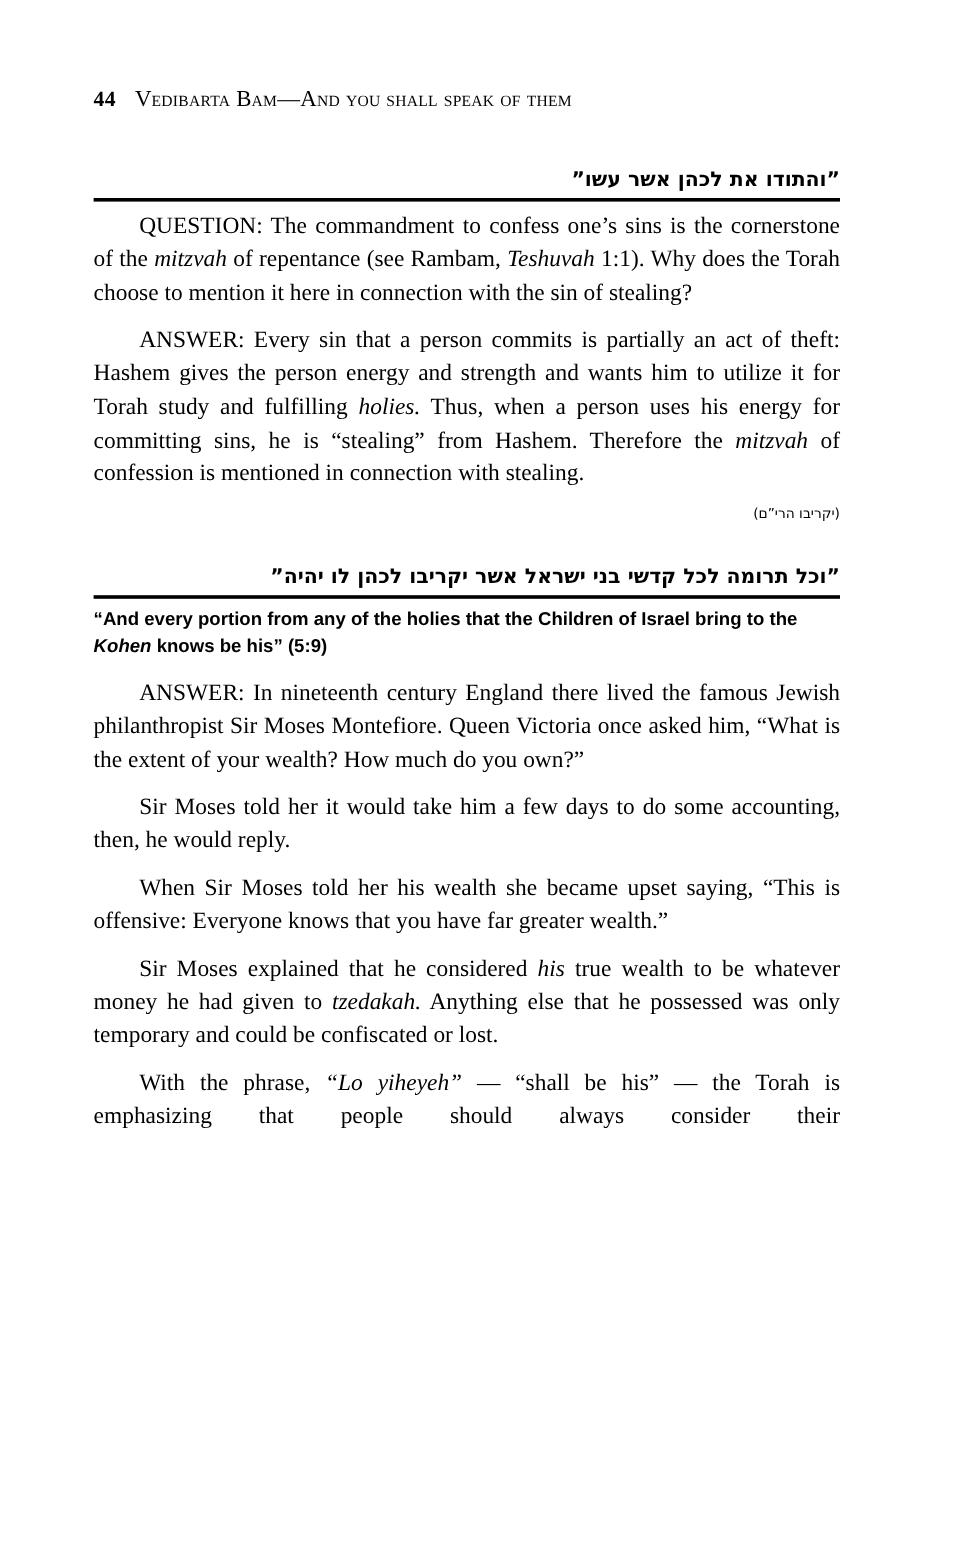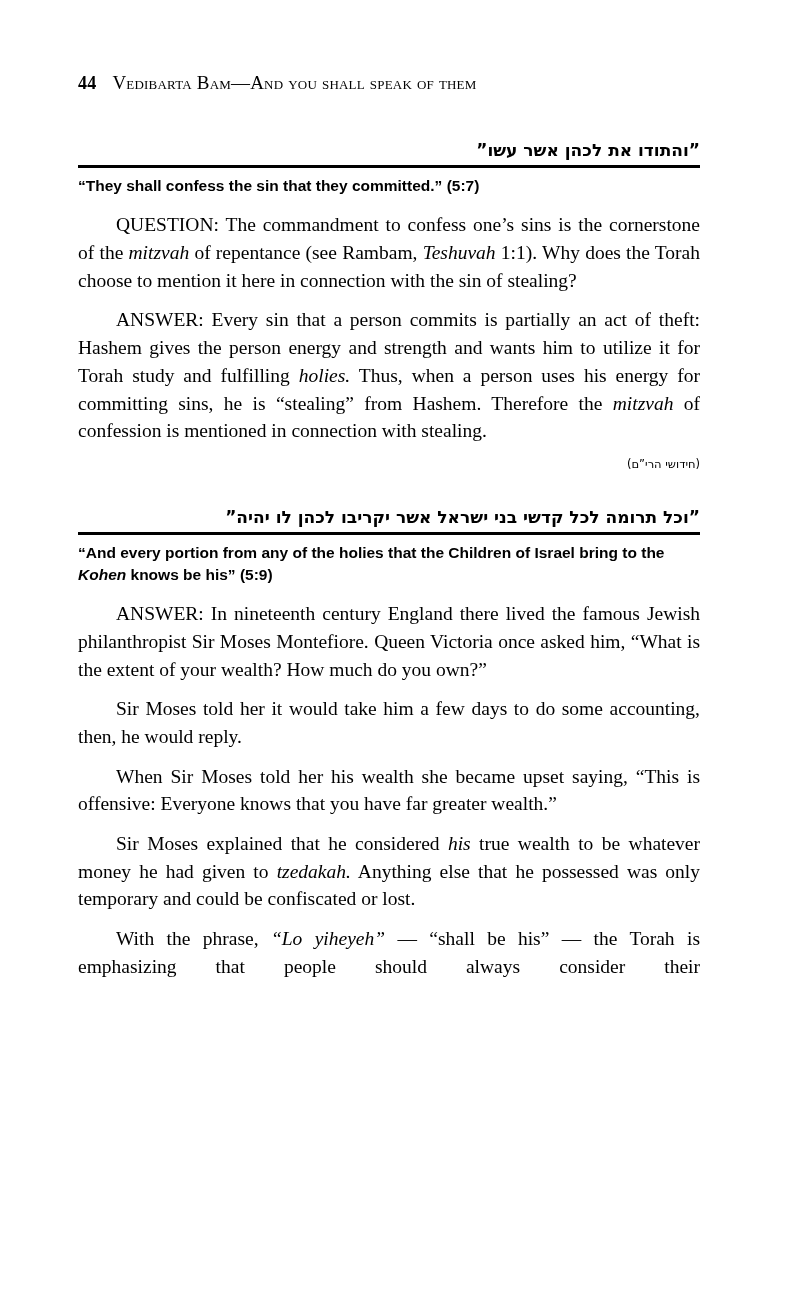--- a/index.html
+++ b/index.html
@@ -98,27 +98,26 @@
 
   <div class="header">
     <span class="pgnum">44</span><span>Vedibarta Bam—And you shall speak of them</span>
   </div>
 
   <div class="body">
 
     <div>
       <div class="heb-head">”והתודו את לכהן אשר עשו”</div>
       <div class="rule"></div>
-      <div class="eng-head">“They shall confess the sin that they committed.” (5:7)</div>
 
       <p class="para">QUESTION: The commandment to confess one’s sins is the cornerstone of the <i>mitzvah</i> of repentance (see Rambam, <i>Teshuvah</i> 1:1). Why does the Torah choose to mention it here in connection with the sin of stealing?</p>
 
       <p class="para">ANSWER: Every sin that a person commits is partially an act of theft: Hashem gives the person energy and strength and wants him to utilize it for Torah study and fulfilling <i>holies.</i> Thus, when a person uses his energy for committing sins, he is “stealing” from Hashem. Therefore the <i>mitzvah</i> of confession is mentioned in connection with stealing.</p>
 
-      <p class="attrib">(חידושי הרי”ם)</p>
+      <p class="attrib">(יקריבו הרי”ם)</p>
     </div>
 
     <div class="section-gap"></div>
 
     <div>
       <div class="heb-head">”וכל תרומה לכל קדשי בני ישראל אשר יקריבו לכהן לו יהיה”</div>
       <div class="rule"></div>
       <div class="eng-head"><span>“And every portion from any of the holies that the Children of Israel bring to the </span><i>Kohen</i><span> knows be his” (5:9)</span></div>
 
 

